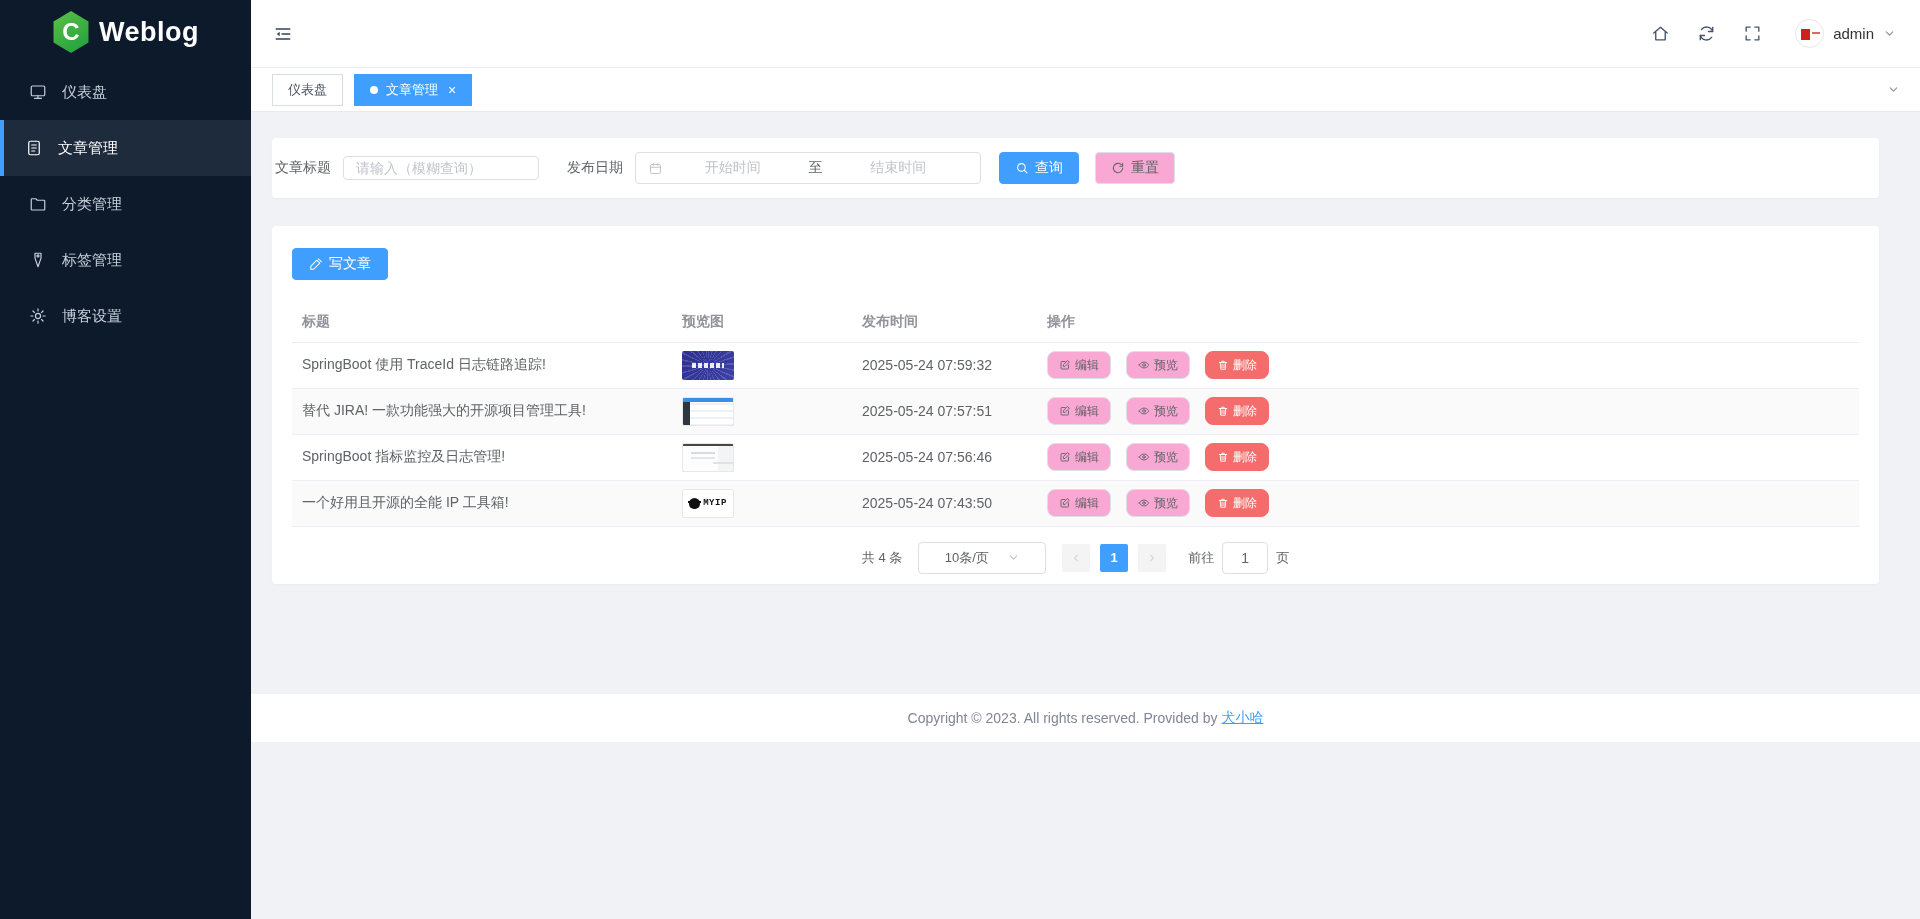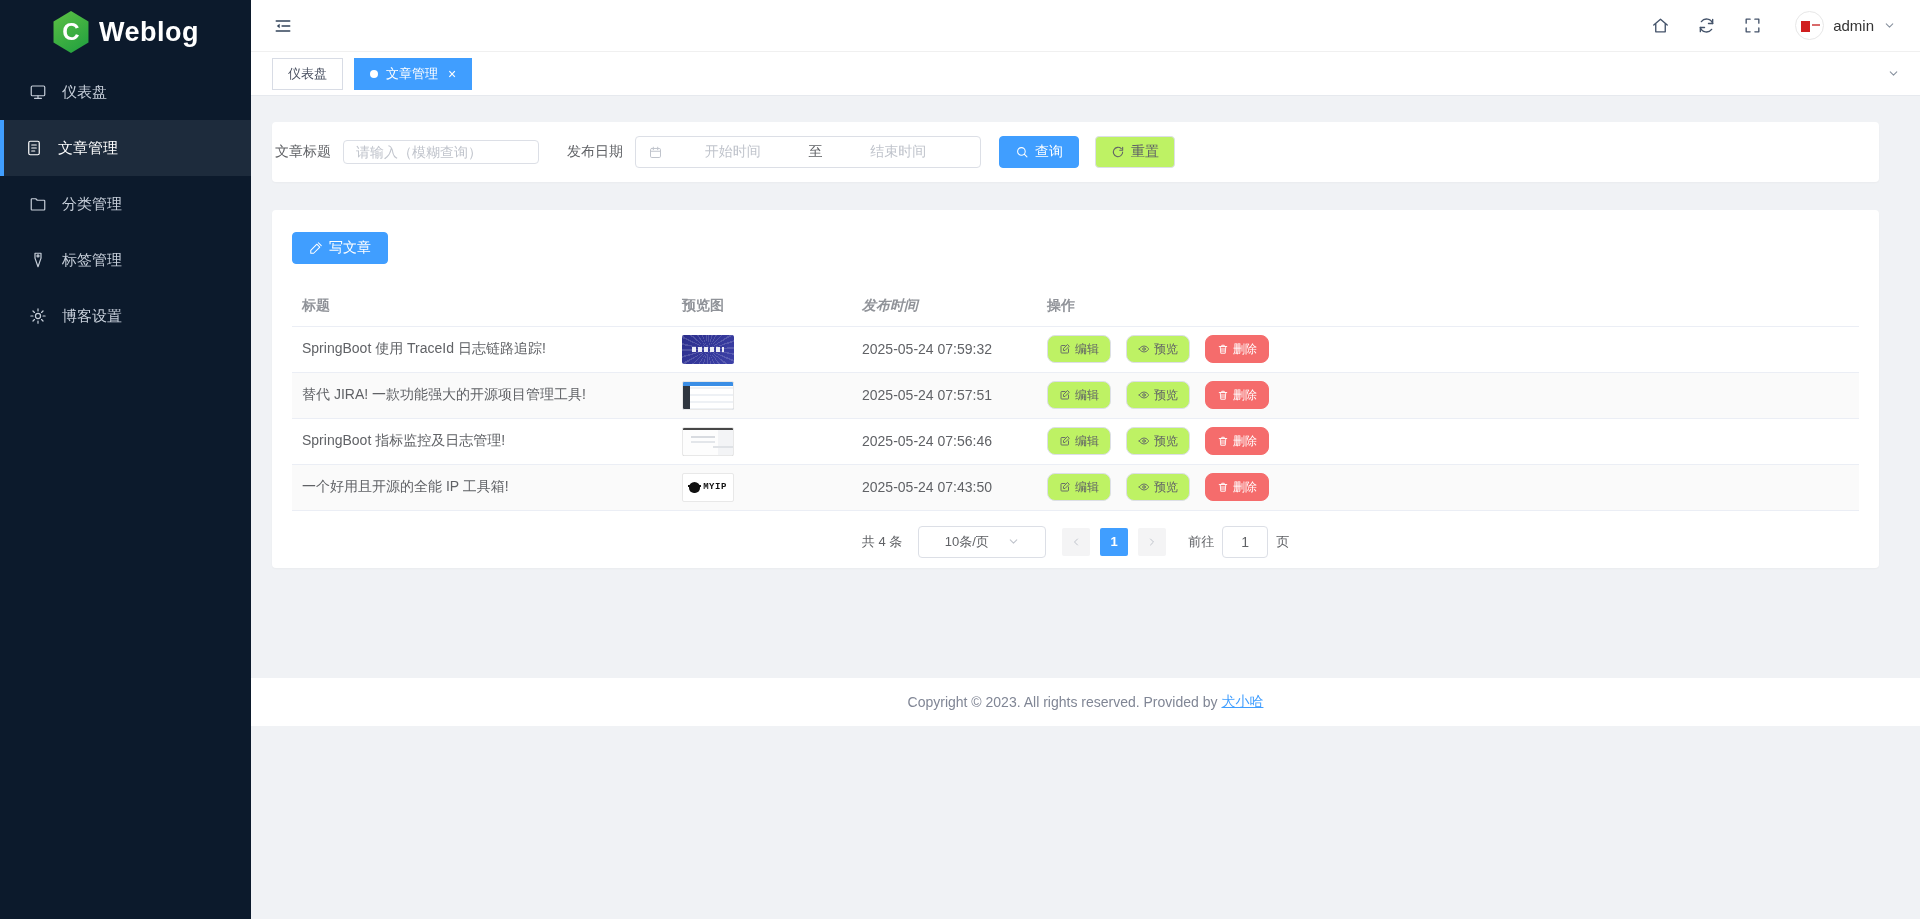--- a/index.html
+++ b/index.html
@@ -12,21 +12,21 @@
   .logo-hex { width:38px; height:42px; background:linear-gradient(145deg,#5ec144,#1d9e3f); clip-path:polygon(50% 0,96% 25%,96% 75%,50% 100%,4% 75%,4% 25%); display:flex; align-items:center; justify-content:center; color:#fff; font-weight:bold; font-size:24px; }
   .logo-text { color:#fff; font-size:27px; font-weight:bold; letter-spacing:.5px; }
   .menu { margin-top:0; }
   .menu-item { height:56px; display:flex; align-items:center; padding-left:25px; gap:15px; color:#c7cfda; font-size:15px; cursor:pointer; border-left:4px solid transparent; }
   .menu-item svg { width:18px; height:18px; stroke:currentColor; fill:none; stroke-width:1.6; stroke-linecap:round; stroke-linejoin:round; flex:0 0 auto; }
   .menu-item.active { background:#1d2b3c; border-left:4px solid #409eff; color:#fff; padding-left:21px; }
 
   
   .main { margin-left:251px; height:919px; display:flex; flex-direction:column; background:#f0f2f5; }
 
-  .navbar { height:52px; background:#fff; display:flex; align-items:center; padding:0 24px 0 14px; border-bottom:1px solid #f0f0f0; flex:0 0 auto; }
+  .navbar { height:68px; background:#fff; display:flex; align-items:center; padding:0 24px 0 14px; border-bottom:1px solid #f0f0f0; flex:0 0 auto; }
   .fold-btn { width:36px; height:36px; display:flex; align-items:center; justify-content:center; cursor:pointer; color:#32435a; }
   .fold-btn svg { width:20px; height:20px; stroke:currentColor; stroke-width:2; stroke-linecap:round; fill:none; }
   .nav-right { margin-left:auto; display:flex; align-items:center; gap:20px; }
   .nav-icon-btn { width:26px; height:26px; display:flex; align-items:center; justify-content:center; cursor:pointer; color:#44536a; }
   .nav-icon-btn svg { width:19px; height:19px; stroke:currentColor; stroke-width:1.7; fill:none; stroke-linecap:round; stroke-linejoin:round; }
   .user-box { display:flex; align-items:center; gap:9px; margin-left:10px; cursor:pointer; }
   .avatar { width:29px; height:29px; border-radius:50%; background:#fff; border:1px solid #e7e7e7; position:relative; overflow:hidden; }
   .avatar::before { content:""; position:absolute; left:5px; top:9px; width:9px; height:11px; background:#d01f1f; }
   .avatar::after { content:""; position:absolute; left:16px; top:12px; width:8px; height:2px; background:#d96a6a; }
   .user-name { font-size:15px; color:#333; }
@@ -46,37 +46,37 @@
   .search-card { height:60px; display:flex; align-items:center; padding:0 3px; margin-bottom:28px; box-shadow:0 1px 2px rgba(0,0,0,.03); }
   .form-label { font-size:14px; color:#606266; margin-right:12px; }
   .ipt { height:24px; border:1px solid #dcdfe6; border-radius:4px; font-size:14px; color:#606266; padding:0 12px; outline:none; font-family:inherit; }
   .ipt::placeholder { color:#c0c4cc; }
   .title-ipt { width:196px; }
   .gap { width:28px; }
   .date-range { width:346px; height:32px; border:1px solid #dcdfe6; border-radius:4px; display:flex; align-items:center; padding:0 12px; cursor:pointer; background:#fff; }
   .date-range svg { width:15px; height:15px; stroke:#c0c4cc; stroke-width:1.6; fill:none; stroke-linecap:round; }
   .date-ph { flex:1; text-align:center; font-size:14px; color:#c0c4cc; }
   .date-sep { font-size:14px; color:#606266; padding:0 6px; }
-  .btn { height:32px; border-radius:4px; border:1px solid #dcdfe6; background:#bef264; color:#606266; font-size:14px; display:inline-flex; align-items:center; justify-content:center; gap:6px; padding:0 15px; cursor:pointer; font-family:inherit; }
+  .btn { height:32px; border-radius:4px; border:1px solid #dcdfe6; background:#f9a8d4; color:#606266; font-size:14px; display:inline-flex; align-items:center; justify-content:center; gap:6px; padding:0 15px; cursor:pointer; font-family:inherit; }
   .btn svg { width:14px; height:14px; stroke:currentColor; stroke-width:1.8; fill:none; stroke-linecap:round; stroke-linejoin:round; }
   .btn-primary { background:#409eff; border-color:#409eff; color:#fff; }
   .btn-danger { background:#f56c6c; border-color:#f56c6c; color:#fff; }
   .search-btn { margin-left:18px; }
   .reset-btn { margin-left:16px; }
 
   
   .table-card { height:358px; padding:22px 20px 0 20px; box-shadow:0 1px 2px rgba(0,0,0,.03); }
   .write-btn { padding:0 16px; }
   table { width:100%; border-collapse:collapse; margin-top:22px; table-layout:fixed; }
   th { text-align:left; font-size:14px; font-weight:bold; color:#909399; height:40px; padding:0 10px; border-bottom:1px solid #ebeef5; }
   td { font-size:14px; color:#606266; height:46px; padding:0 10px; border-bottom:1px solid #ebeef5; }
   tr.stripe td { background:#fafafa; }
   .col-title { width:380px; }
   .col-thumb { width:180px; }
-  .col-time { width:185px;font-style:italic; }
+  .col-time { width:185px; }
   .thumb { width:52px; height:29px; border-radius:2px; border:1px solid #e8e8e8; position:relative; overflow:hidden; }
   .thumb-0 { border:none; background:
       repeating-conic-gradient(from 0deg at 50% 50%, rgba(255,255,255,.16) 0 4deg, transparent 4deg 14deg),
       linear-gradient(135deg,#2b2e8c,#3d41a8); }
   .thumb-0::after { content:""; position:absolute; left:10px; top:12px; width:32px; height:5px; background:repeating-linear-gradient(90deg,#fff 0 4px,transparent 4px 6px); opacity:.9; }
   .thumb-1 { background:
       linear-gradient(#3a8ee6 0 4px, transparent 4px),
       linear-gradient(90deg,#2f3640 0 7px, transparent 7px),
       repeating-linear-gradient(#fff 0 5px, #eef1f5 5px 7px); }
   .thumb-2 { background: linear-gradient(#474747 0 2px, transparent 2px), linear-gradient(90deg, #fdfdfd 0 70%, #f3f4f6 70%), #fff; }

